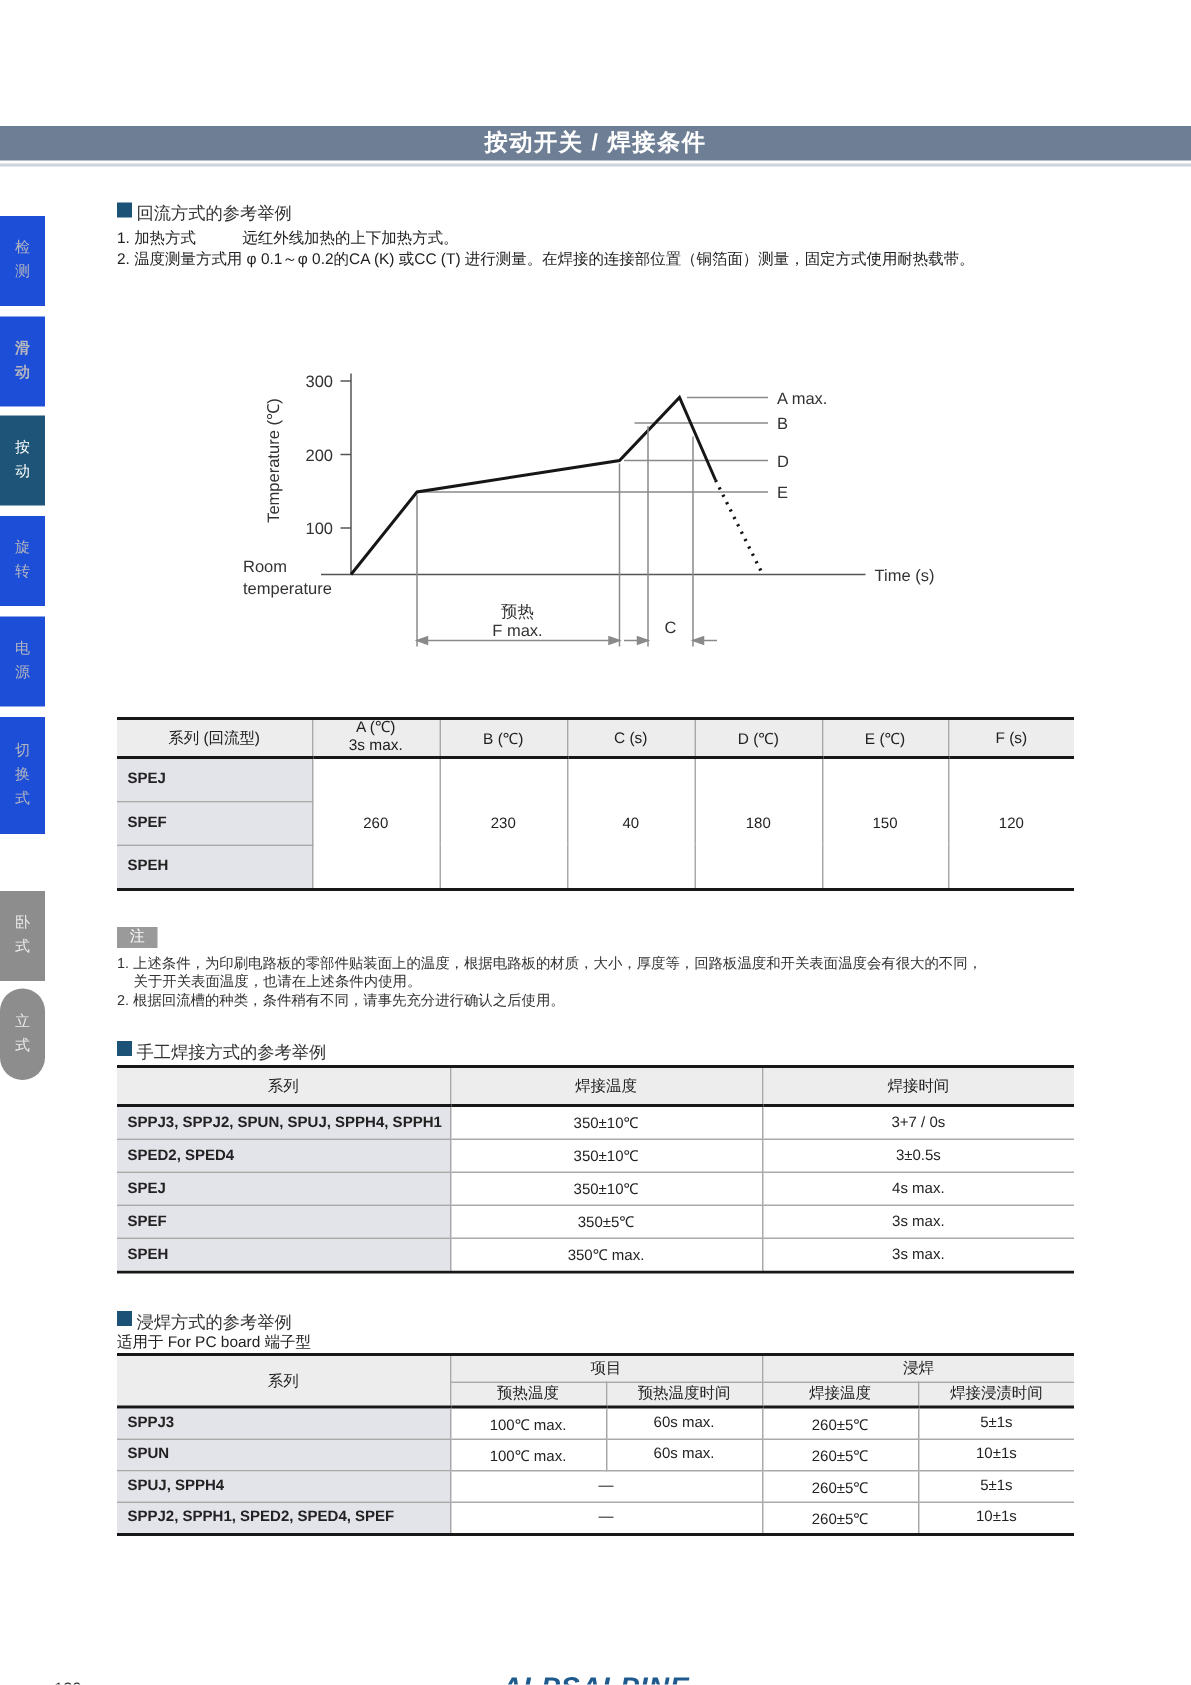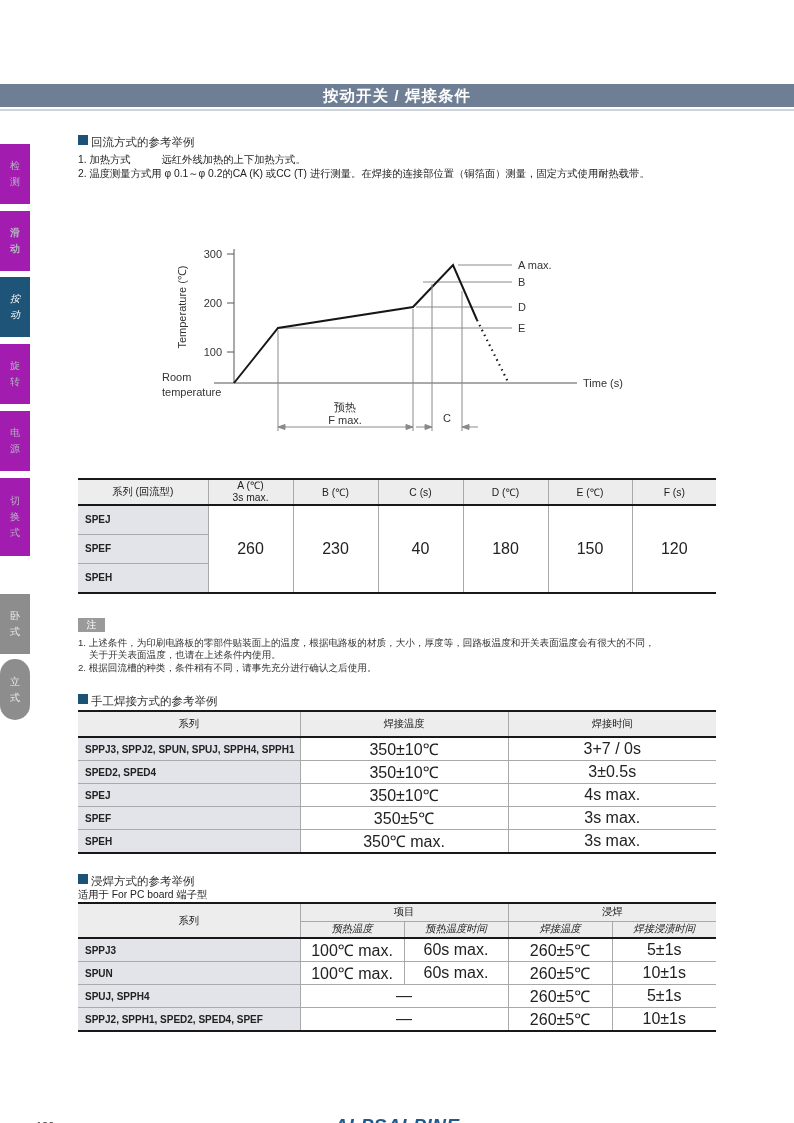--- a/index.html
+++ b/index.html
@@ -11,21 +11,21 @@
   .header-bar { position:absolute; top:40px; left:0; width:794px; height:23px;
     background:#6e7e94; color:#fff; font-size:15.5px; font-weight:bold;
     text-align:center; line-height:23px; letter-spacing:1px; }
   .header-underline { position:absolute; top:65px; left:0; width:794px; height:2px; background:#cdd4dd; }
 
   
   .side-tab { position:absolute; left:0; width:30px; height:60px;
     display:flex; align-items:center; justify-content:center; }
   .side-tab .lbl { width:11px; font-size:10px; line-height:16px;
     word-break:break-all; text-align:center; }
-  .tab-inactive { background:#a21caf; color:#b2b4be; }
+  .tab-inactive { background:#1d4ed8; color:#b2b4be; }
   .tab-active   { background:#1d5478; color:#ffffff; }
   .tab-gray     { background:#8d8d8d; color:#ececec; }
 
   
   .sec-title { position:absolute; left:78px; font-size:11.5px; color:#333;
     display:flex; gap:3px; }
   .sq { width:10px; height:10px; background:#1c5276; display:inline-block; flex:0 0 auto; }
   .subtitle { position:absolute; left:78px; top:844px; font-size:10.3px; color:#222; }
 
   .intro { position:absolute; left:78px; top:109px; font-size:10.3px;
@@ -38,24 +38,24 @@
   
   .tbl-wrap { position:absolute; left:78px; width:638px;
     border-top:2px solid #181818; border-bottom:2px solid #181818; }
   table { border-collapse:collapse; table-layout:fixed; width:638px; border:hidden; }
   th,td { border:1px solid #a9a9a9; font-weight:normal; text-align:center;
     color:#222; padding:0; overflow:hidden; }
   .hd { background:#ededed; font-size:10.3px; }
   .thick-b { border-bottom:2px solid #181818; }
   .series-cell { background:#e3e3ea; text-align:left; padding-left:7px;
     font-weight:bold; font-size:10px; }
-  td.val { font-size:16px; background:#fff; }
+  td.val { font-size:10px; background:#fff; }
   #t1 .hrow { height:16px; } #t1 .drow { height:29px; }
   #t2 .hrow { height:25px; } #t2 .drow { height:22px; }
-  #t3 .hrow1 { height:17px; } #t3 .hrow2 { height:17px;font-style:italic; } #t3 .drow { height:21px; }
+  #t3 .hrow1 { height:17px; } #t3 .hrow2 { height:17px; } #t3 .drow { height:21px; }
   .h2line { display:block; line-height:12px; }
 
   
   .note { position:absolute; left:78px; top:570px; width:660px; }
   .note-badge { display:inline-block; background:#9a9a9a; color:#fff;
     font-size:10px; line-height:14px; width:27px; height:14px; text-align:center; }
   .note-lines { margin-top:5px; font-size:9.6px; line-height:12.3px;
     color:#333; white-space:nowrap; }
   .indent { padding-left:11px; }
 
@@ -74,21 +74,21 @@
     <span>按动开关 / 焊接条件</span>
   </div>
   <div class="header-underline"></div>
 
   <div class="side-tab tab-inactive" style="top:100px;">
       <span class="lbl">检测</span>
     </div>
   <div class="side-tab tab-inactive" style="top:167px;font-weight:bold;">
       <span class="lbl">滑动</span>
     </div>
-  <div class="side-tab tab-active" style="top:233px;font-style:italic;">
+  <div class="side-tab tab-active" style="top:233px;">
       <span class="lbl">按动</span>
     </div>
   <div class="side-tab tab-inactive" style="top:300px;">
       <span class="lbl">旋转</span>
     </div>
   <div class="side-tab tab-inactive" style="top:367px;">
       <span class="lbl">电源</span>
     </div>
   <div class="side-tab tab-inactive" style="top:434px;height:78px;">
       <span class="lbl">切换式</span>

